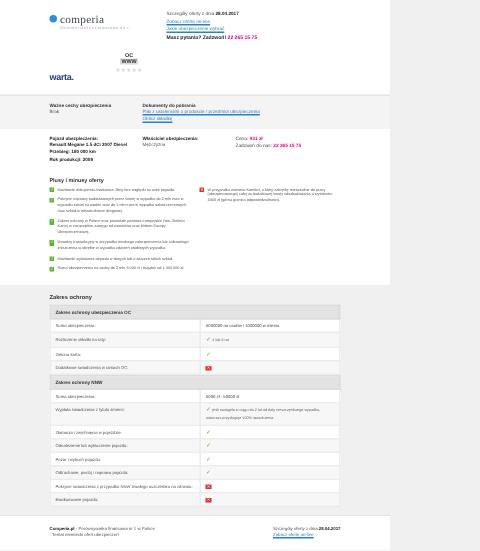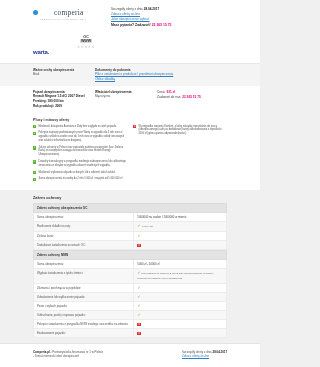--- a/index.html
+++ b/index.html
@@ -16,21 +16,21 @@
   }
 
   
   .header {
     background:#fff;
     padding: 6px 33px 5px 33px;
     display:flex; align-items:flex-start;
   }
   .logo-col { width: 72px; padding-top:2px;}
   .logo {
-    display:flex; align-items:center; gap:16px;
+    display:flex; align-items:center; gap:2px;
   }
   .logo-mark {
     width:5px;height:5px;border-radius:50%;
     background:#2d8fd5;flex:none;
   }
   .logo-text {
     font-size:7.5px; letter-spacing:.2px; color:#3b4a5a;
     font-family:"Liberation Serif","DejaVu Serif",serif;
   }
   .logo-sub {

